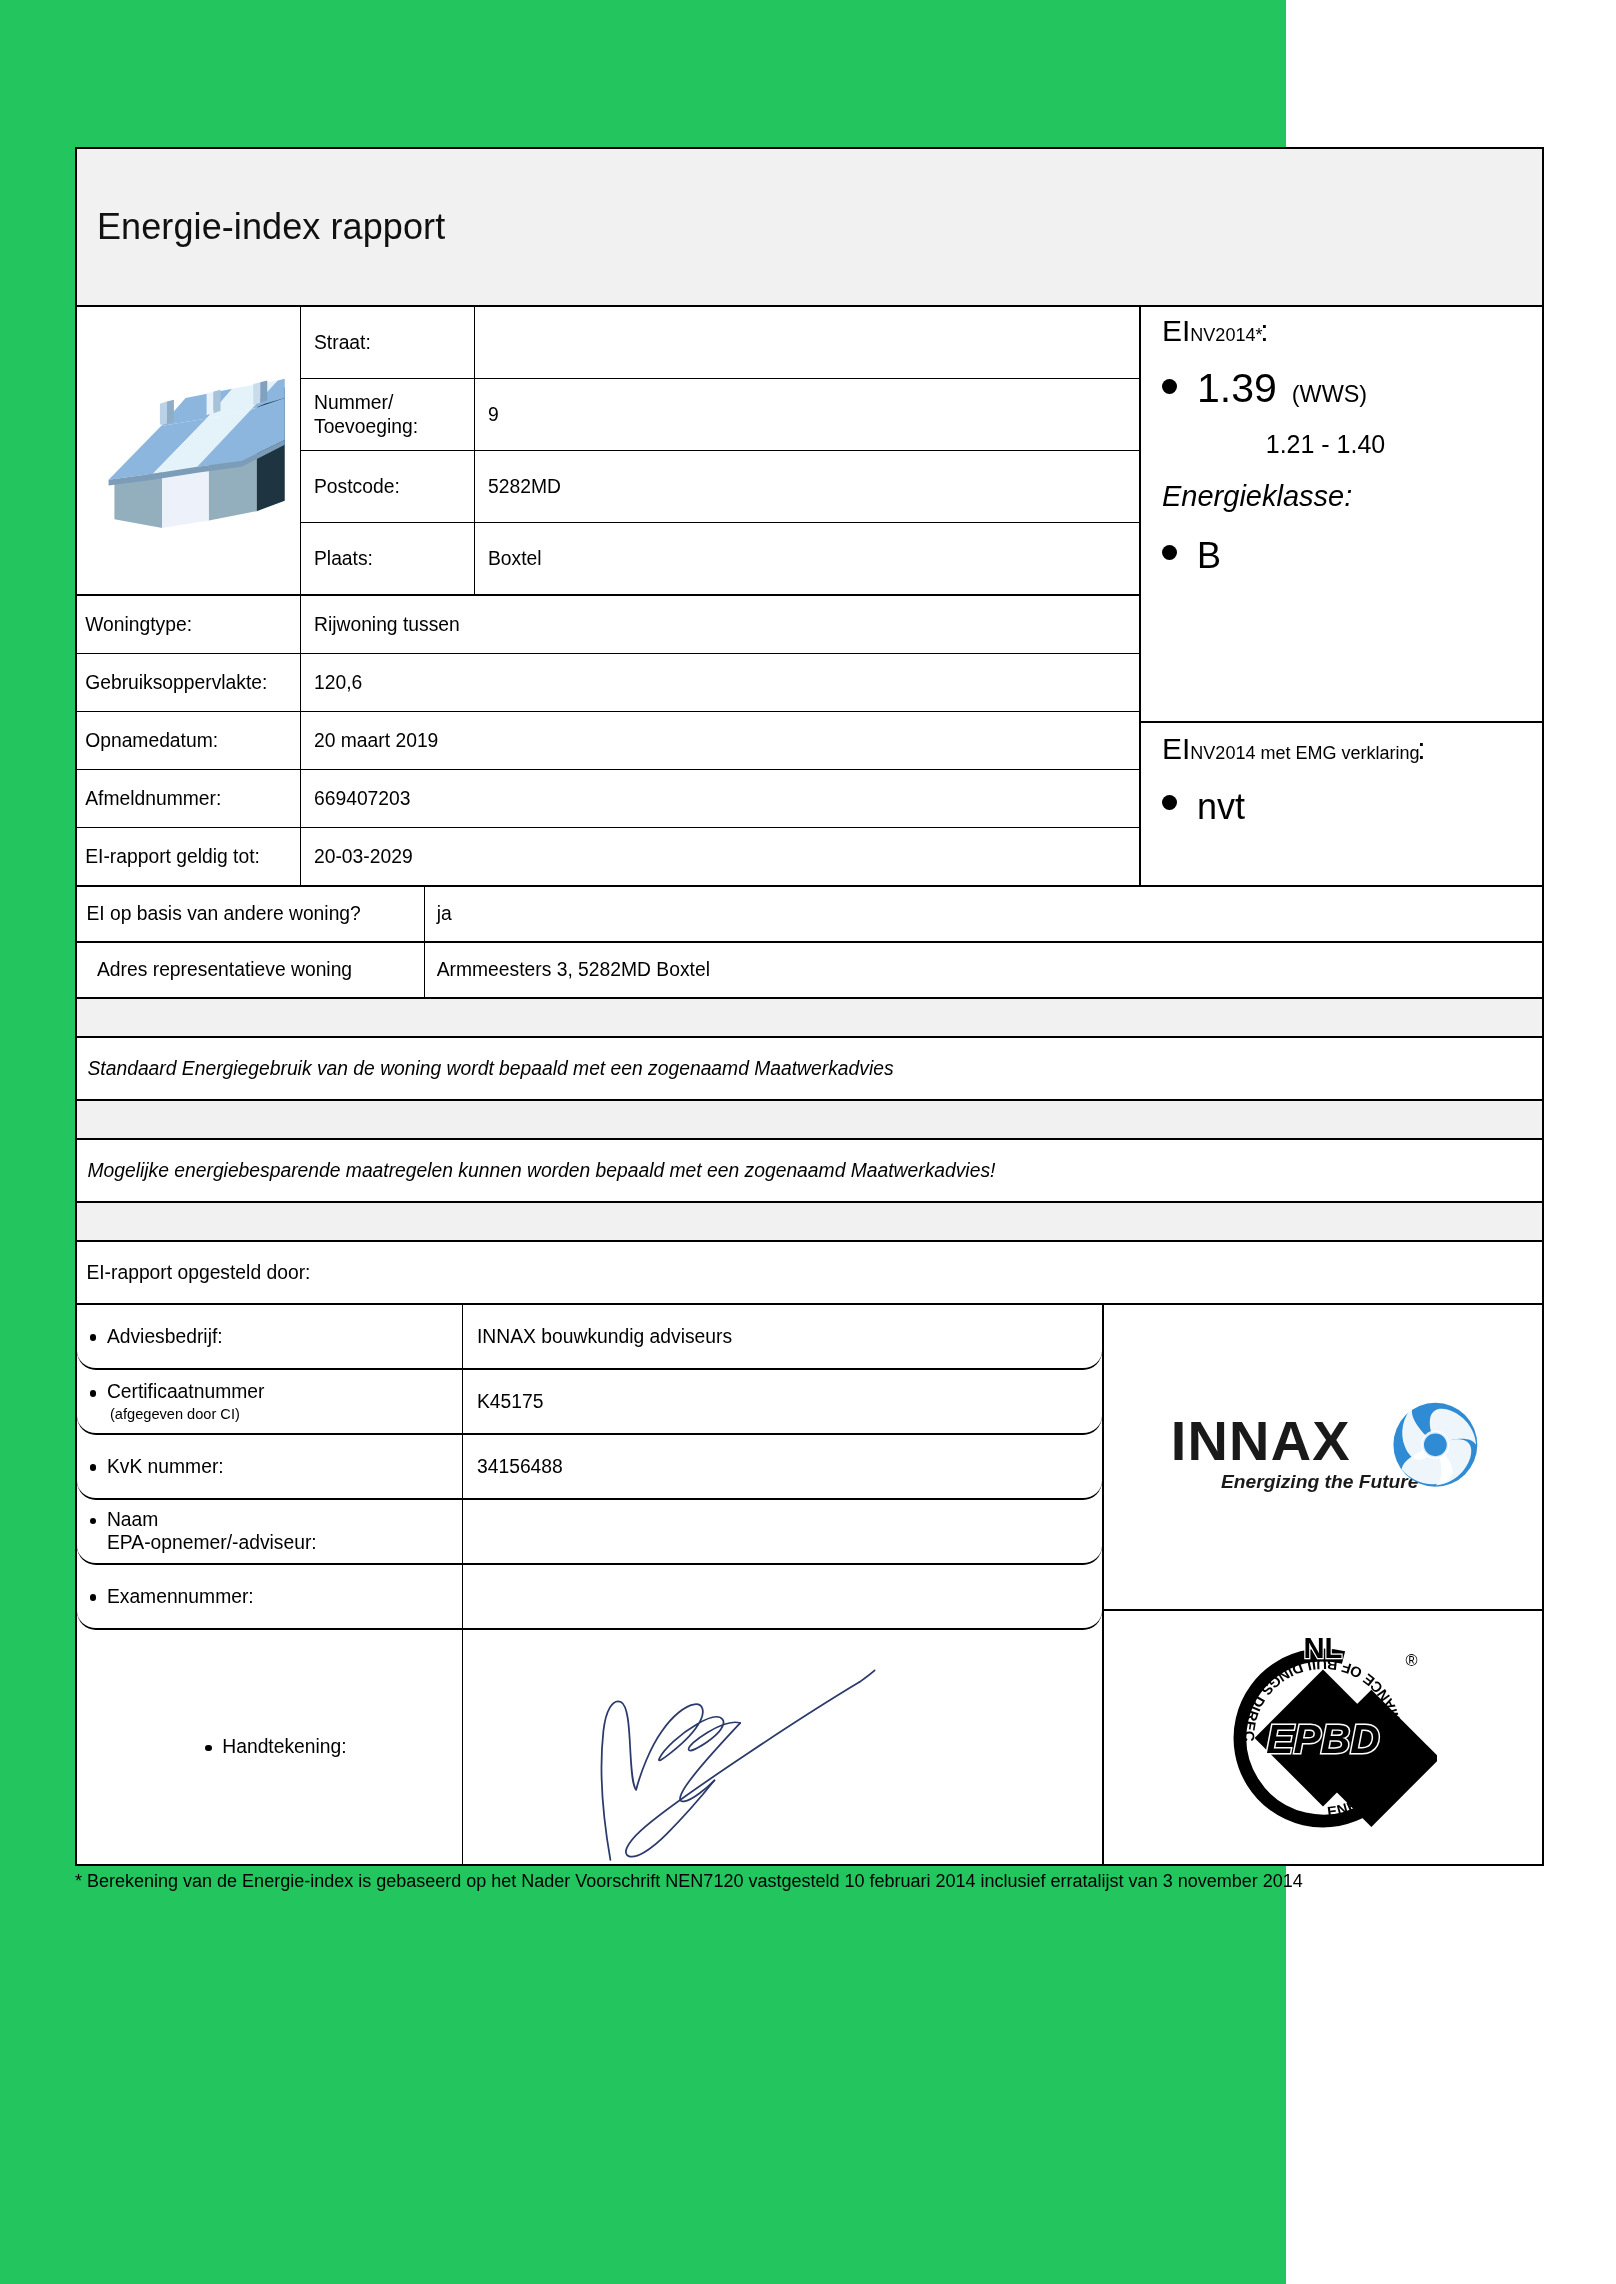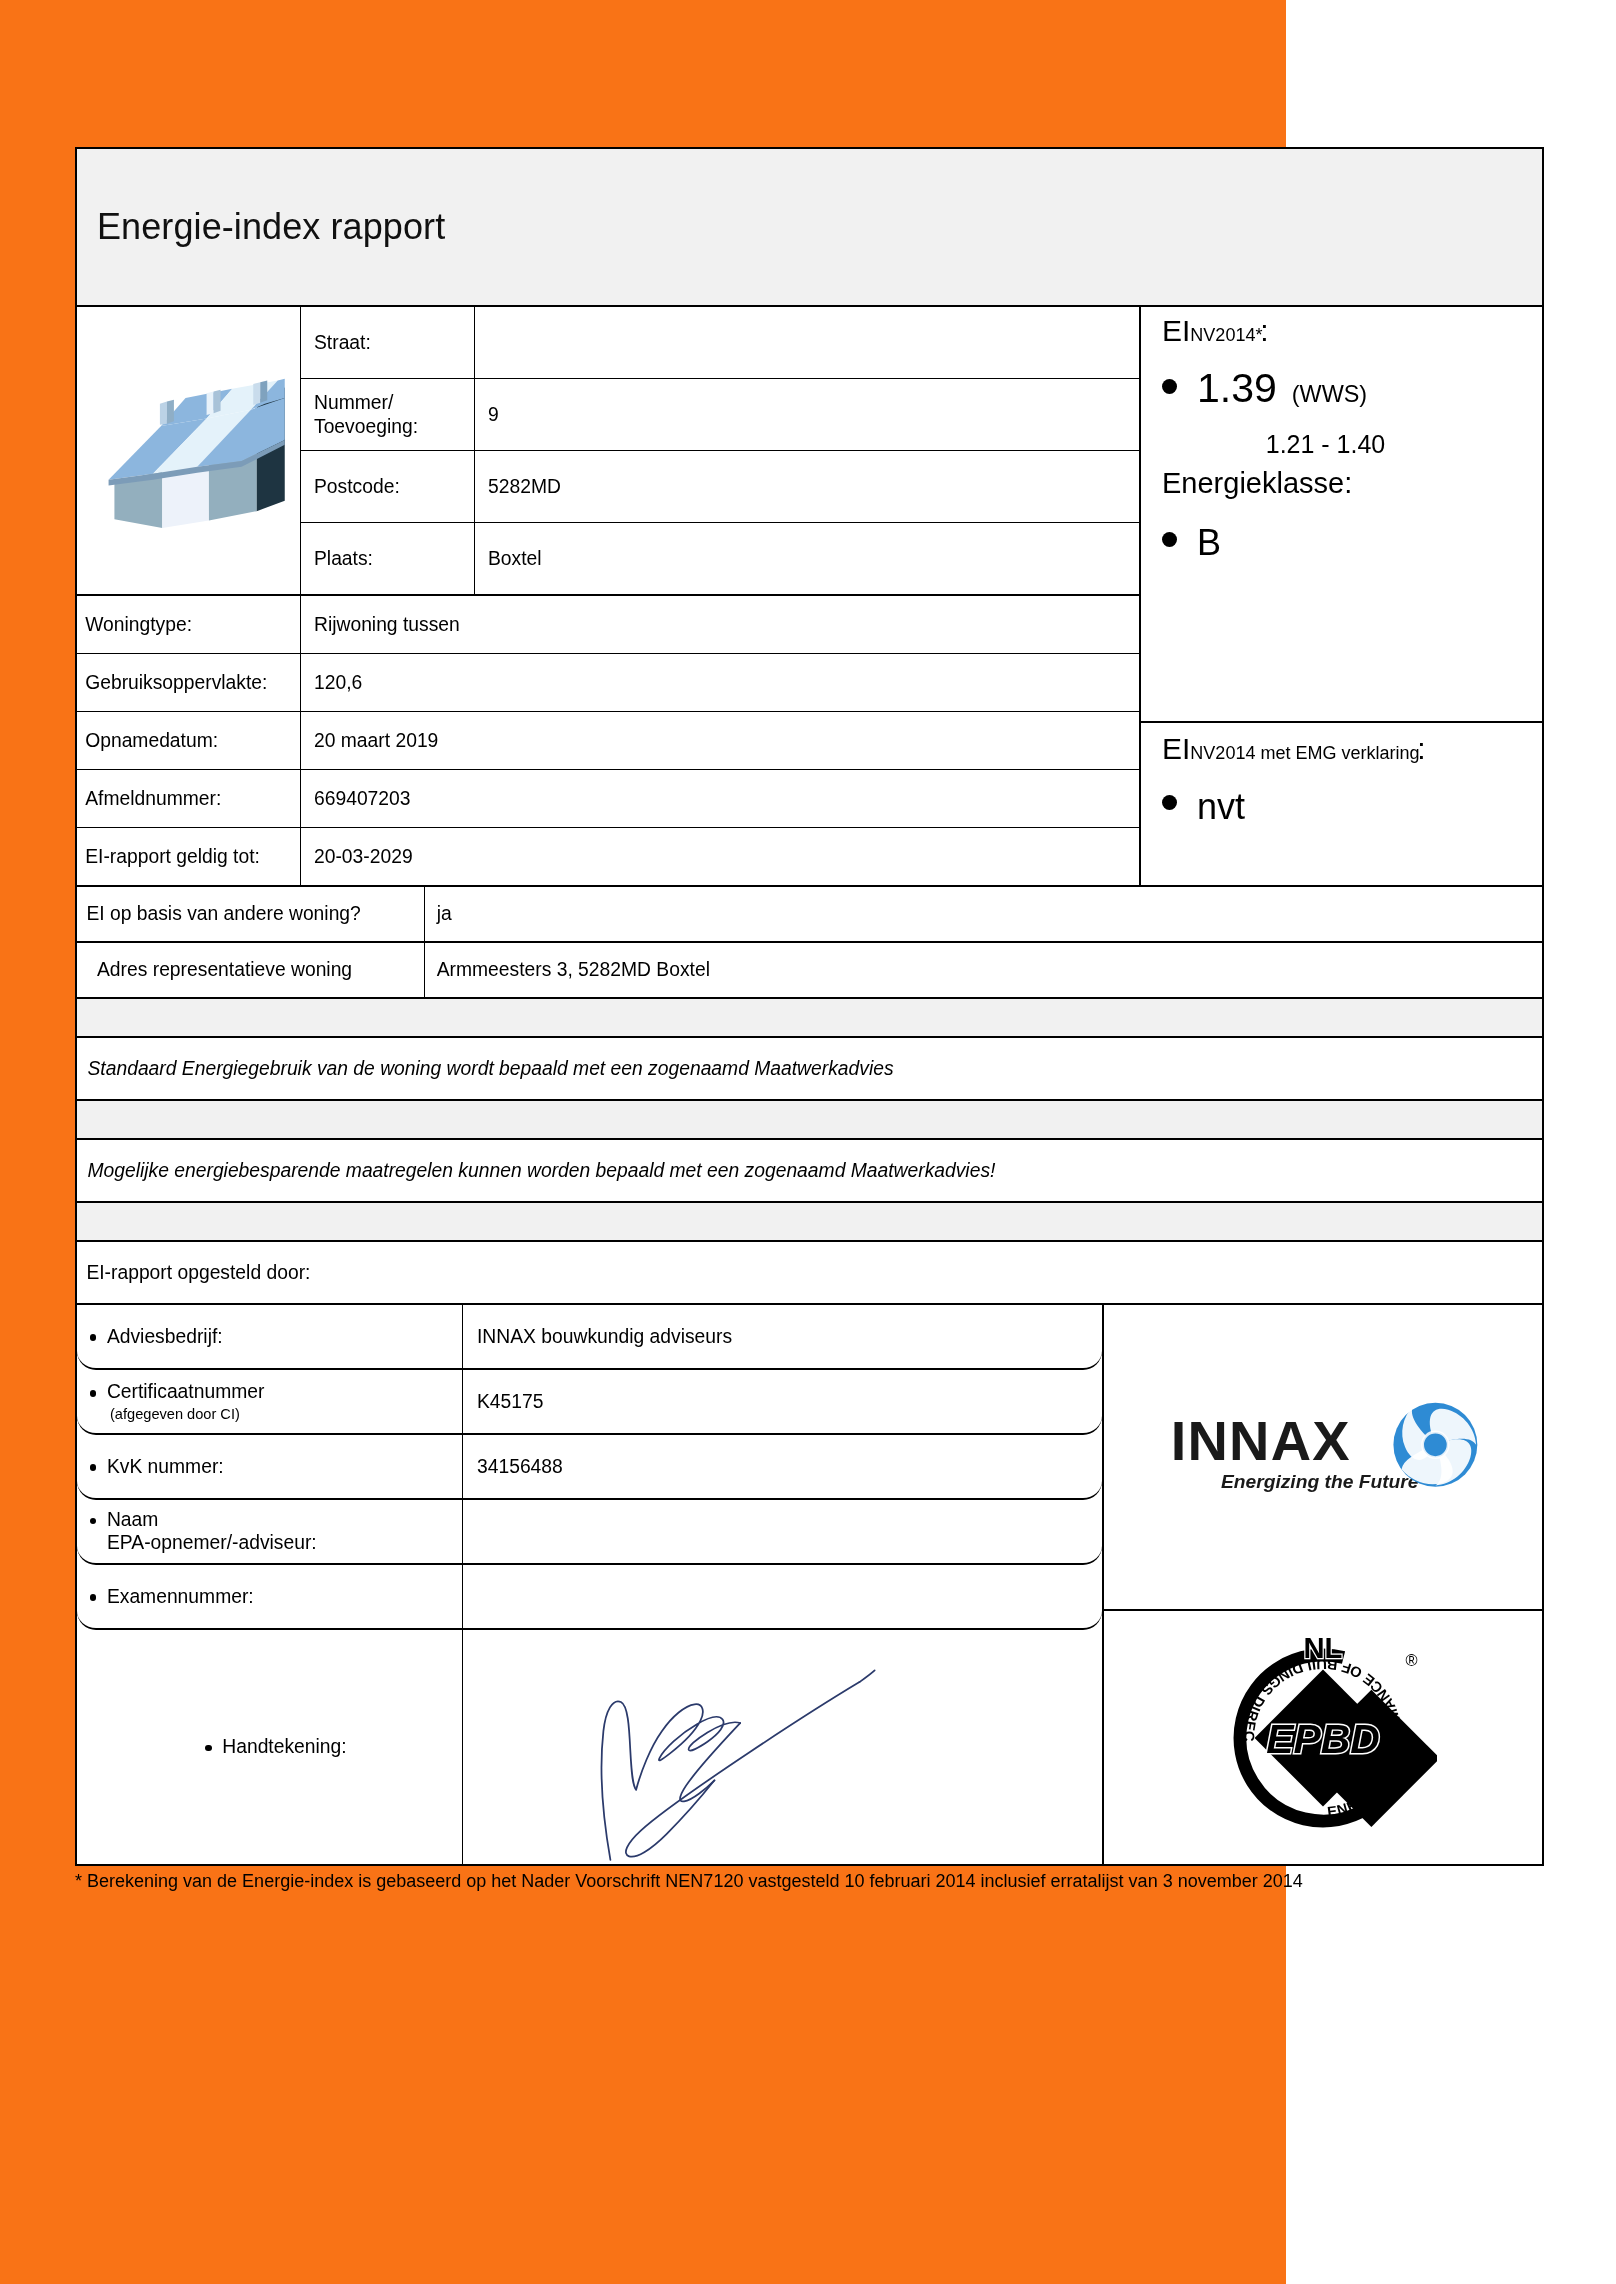--- a/index.html
+++ b/index.html
@@ -2,21 +2,21 @@
 <html style="font-size:9.4px"><head>
 <meta charset="utf-8">
 <style>
   html,body{margin:0;padding:0;background:#ffffff;}
   body{
     width:1617px;height:2284px;
     font-family:"Liberation Sans", sans-serif;
     color:#000;
     -webkit-font-smoothing:antialiased;
   }
-  .page{position:relative;width:1286px;height:2284px;background:#f97316;}
+  .page{position:relative;width:1286px;height:2284px;background:#22c55e;}
 
   
   .doc{
     position:absolute;left:75px;top:147px;width:1469px;
     border:2.3px solid #000;
     box-sizing:border-box;
     background:#fff;
   }
 
   
@@ -90,21 +90,21 @@
     display:flex;align-items:baseline;margin-top:22px;
   }
   .bullet-big{
     width:15px;height:15px;border-radius:50%;background:#000;
     display:inline-block;margin-right:20px;flex:none;
     position:relative;top:-8.2px;
   }
   .ei-num{font-size:41px;line-height:1;}
   .ei-unit{font-size:23.4px;margin-left:15px;}
   .ei-range{font-size:25px;text-align:center;width:327px;margin-top:21px;}
-  .ei-klasse{font-size:29px;margin-top:8px;}
+  .ei-klasse{font-size:29px;margin-top:21px;font-style:italic;}
   .ei-klasse-val{font-size:36px;}
   .ei-nvt{font-size:36px;}
 
   
   .fw-row{display:flex;border-top:2.9px solid #000;min-height:54px;}
   .fw-k{
     width:348px;border-right:1.8px solid #000;box-sizing:border-box;
     display:flex;align-items:center;padding-left:9.4px;font-size:19.3px;
   }
   .fw-k.indent{padding-left:20px;}

